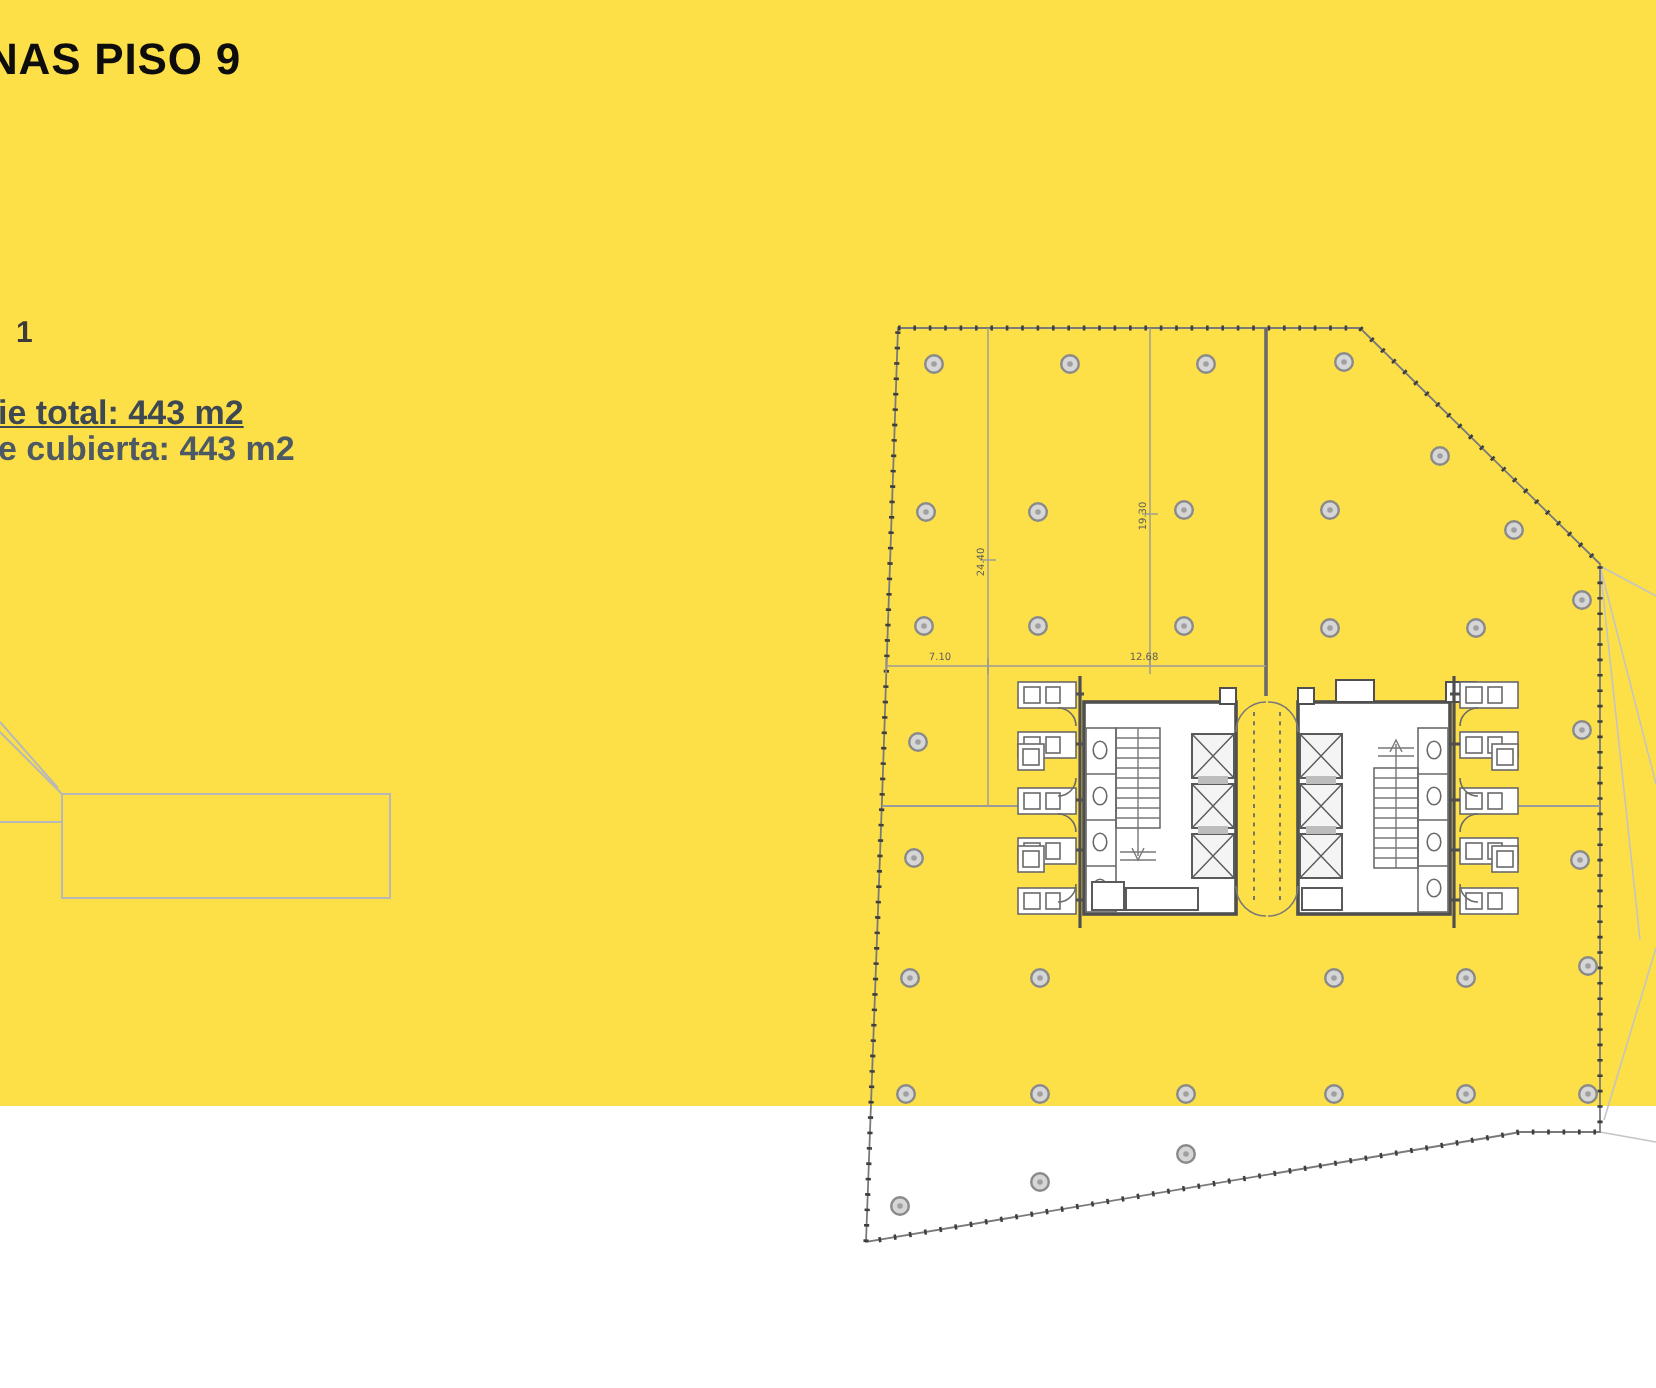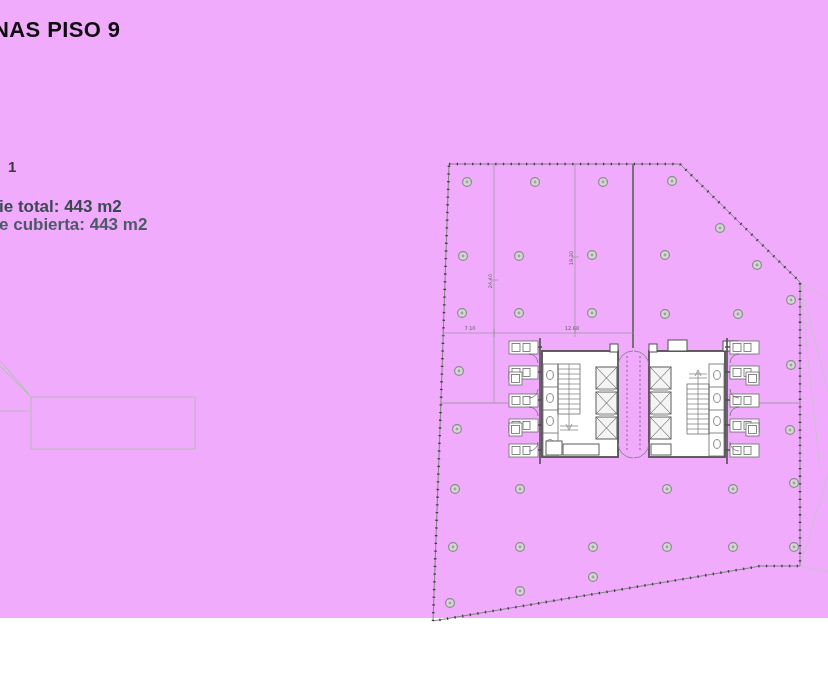--- a/index.html
+++ b/index.html
@@ -1,21 +1,21 @@
 <!DOCTYPE html>
 <html><head>
 <meta charset="utf-8">
 <style>
   html,body{margin:0;padding:0;background:#ffffff;width:828px;height:694px;overflow:hidden;
     font-family:"Liberation Sans","DejaVu Sans",sans-serif;}
-  .page{position:relative;width:828px;height:618px;background:#f0abfc;}
+  .page{position:relative;width:828px;height:553px;background:#fde047;}
   .title{position:absolute;left:-7px;top:17px;font-size:22px;font-weight:bold;color:#0d0d0d;
     letter-spacing:.4px;white-space:nowrap;}
   .info-num{position:absolute;left:8px;top:158px;font-size:15px;font-weight:bold;color:#3b3b3b;}
-  .info-total{position:absolute;left:-1px;top:197px;font-size:17px;font-weight:bold;color:#3d4853;white-space:nowrap;}
+  .info-total{position:absolute;left:-1px;top:197px;font-size:17px;font-weight:bold;color:#3d4853;white-space:nowrap;text-decoration:underline;}
   .info-cub{position:absolute;left:-1px;top:215px;font-size:17px;font-weight:bold;color:#4d5964;white-space:nowrap;}
   svg{position:absolute;left:0;top:0;}
   text.dim{font-family:"DejaVu Sans",sans-serif;font-size:5px;fill:#5f5f5f;}
 </style>
 </head>
 <body>
 
 <div class="page">
 
   <div class="title">NAS PISO 9</div>

